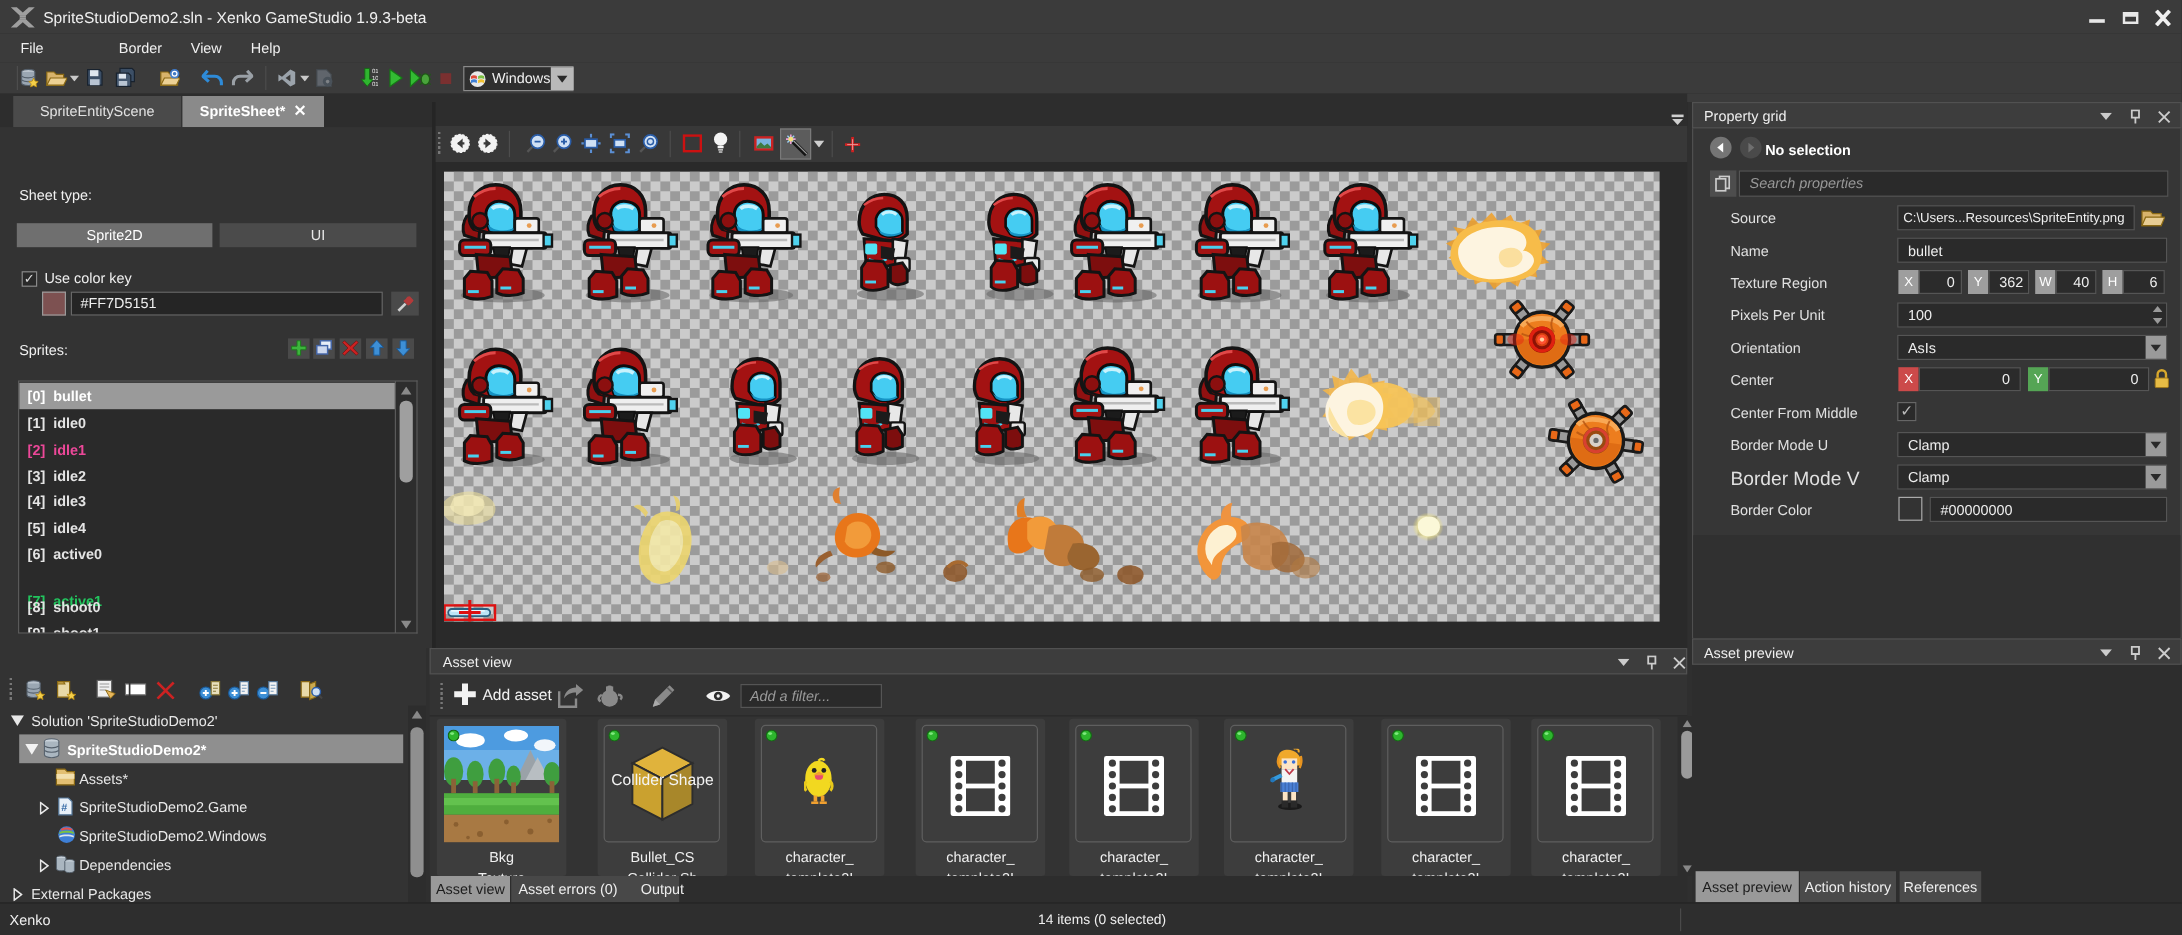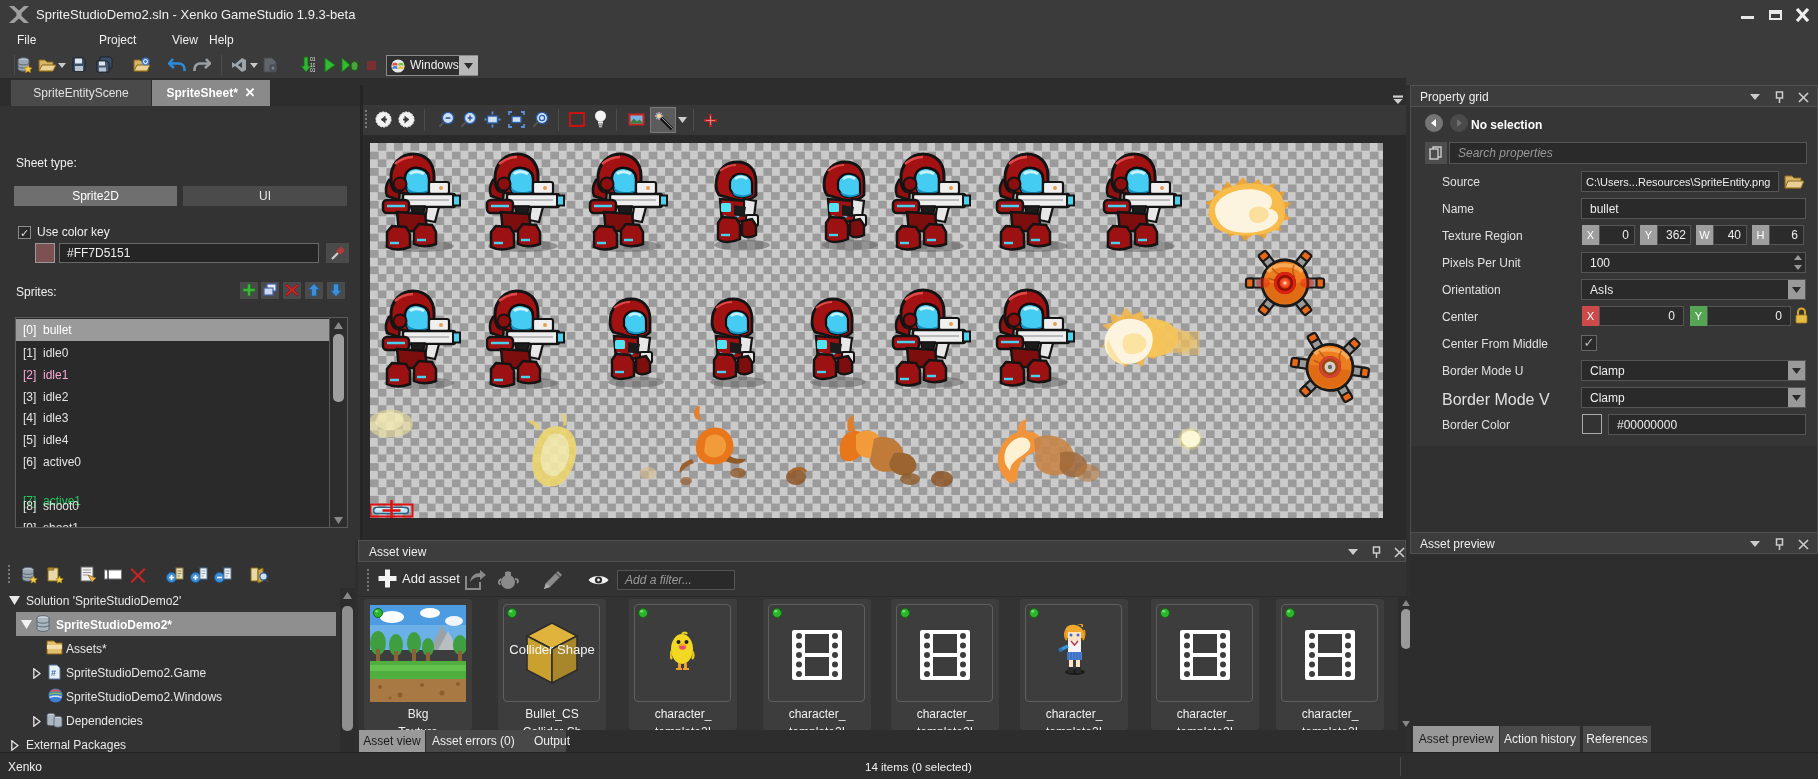--- a/index.html
+++ b/index.html
@@ -23,22 +23,22 @@
   <div class="abs" style="left:1741px;top:16px;width:13px;height:3px;background:#e8e8e8;"></div>
   <div class="abs" style="left:1769px;top:10px;width:13px;height:10px;border:2px solid #e8e8e8;border-top-width:4px;"></div>
   <svg class="abs" style="left:1795px;top:8px;" width="15" height="14" viewBox="0 0 15 14">
     <path d="M2 1 L13 13 M13 1 L2 13" stroke="#efefef" stroke-width="3.2"></path>
   </svg>
 </div>
 
 <div class="abs" style="left:0;top:28px;width:1818px;height:24px;background:#3b3b3b;">
   <div class="abs txt" style="left:17px;top:5px;">File</div>
   <div class="abs txt" style="left:55px;top:5px;margin-top:24px;">Edit</div>
-  <div class="abs txt" style="left:99px;top:5px;">Project</div>
-  <div class="abs txt" style="left:172px;top:5px;">View</div>
+  <div class="abs txt" style="left:99px;top:5px;">Border</div>
+  <div class="abs txt" style="left:159px;top:5px;">View</div>
   <div class="abs txt" style="left:209px;top:5px;">Help</div>
 </div>
 
 <div id="maintoolbar" class="abs" style="left:0;top:52px;width:1818px;height:26px;background:#3b3b3b;">
   <div class="abs" style="left:14px;top:3px;width:1px;height:20px;background:#4d4d4d;"></div>
 
   <svg class="abs" style="left:17px;top:5px;" width="15" height="16" viewBox="0 0 15 16">
     <ellipse cx="6.5" cy="3" rx="5.5" ry="2.2" fill="#b9c2cc" stroke="#55606c" stroke-width="0.9"></ellipse>
     <path d="M1 3 V12 c0 1.2 2.5 2.2 5.5 2.2 S12 13.2 12 12 V3" fill="#9aa6b2" stroke="#55606c" stroke-width="0.9"></path>
     <path d="M1 6.5 c1.4 1 3.4 1.4 5.5 1.4 S10.8 7.5 12 6.5 M1 9.7 c1.4 1 3.4 1.4 5.5 1.4 S10.8 10.7 12 9.7" fill="none" stroke="#55606c" stroke-width="0.9"></path>
@@ -176,24 +176,24 @@
       <svg style="position:absolute;left:3px;top:1px;" width="12" height="14" viewBox="0 0 12 14">
           <path d="M6 0.5 L11.5 6.5 H8.5 V13 H3.5 V6.5 H0.5 Z" fill="#3d8fd6" stroke="#1a5a99" stroke-width="0.8"></path>
         </svg>
     </div>
     <div class="abs" style="left:87px;top:0;width:18px;height:17px;background:#4a4a4a;">
       <svg style="position:absolute;left:3px;top:1px;" width="12" height="14" viewBox="0 0 12 14">
           <path d="M6 13.5 L11.5 7.5 H8.5 V1 H3.5 V7.5 H0.5 Z" fill="#3d8fd6" stroke="#1a5a99" stroke-width="0.8"></path>
         </svg>
     </div>
   </div>
-  <div class="abs" style="left:15px;top:211px;width:315px;height:211px;background:#2a2a2a;border:1px solid #5a5a5a;overflow:hidden;" id="spritelist">
+  <div class="abs" style="left:15px;top:211px;width:315px;height:211px;background:#2a2a2a;border:1px solid #5a5a5a;overflow:hidden;font-weight:bold;" id="spritelist">
     <div class="abs" style="left:0;top:1px;width:315px;height:22px;background:#9a9a9a;color:#ffffff;font-size:12px;line-height:22px;padding-left:7px;">[0]&nbsp; bullet</div>
     <div class="abs" style="left:7px;top:28px;color:#e4e4e4;font-size:12px;">[1]&nbsp; idle0</div>
-    <div class="abs" style="left:7px;top:50px;color:#f9a8d4;font-size:12px;">[2]&nbsp; idle1</div>
+    <div class="abs" style="left:7px;top:50px;color:#ec4899;font-size:12px;">[2]&nbsp; idle1</div>
     <div class="abs" style="left:7px;top:72px;color:#e4e4e4;font-size:12px;">[3]&nbsp; idle2</div>
     <div class="abs" style="left:7px;top:93px;color:#e4e4e4;font-size:12px;">[4]&nbsp; idle3</div>
     <div class="abs" style="left:7px;top:115px;color:#e4e4e4;font-size:12px;">[5]&nbsp; idle4</div>
     <div class="abs" style="left:7px;top:137px;color:#e4e4e4;font-size:12px;">[6]&nbsp; active0</div>
     <div class="abs" style="left:7px;top:176px;color:#22c55e;font-size:12px;">[7]&nbsp; active1</div>
     <div class="abs" style="left:7px;top:181px;color:#e4e4e4;font-size:12px;">[8]&nbsp; shoot0</div>
     <div class="abs" style="left:7px;top:203px;color:#e4e4e4;font-size:12px;">[9]&nbsp; shoot1</div>
   </div>
   <div class="abs" style="left:330px;top:211px;width:18px;height:211px;background:#2d2d2d;border:1px solid #5a5a5a;border-left:none;" id="listscroll">
     <svg class="abs" style="left:4px;top:4px;" width="9" height="7" viewBox="0 0 9 7">

